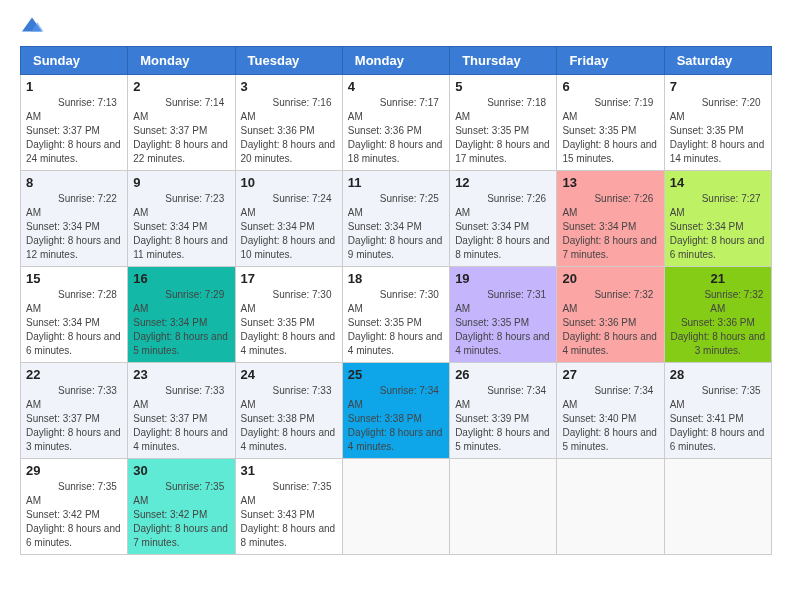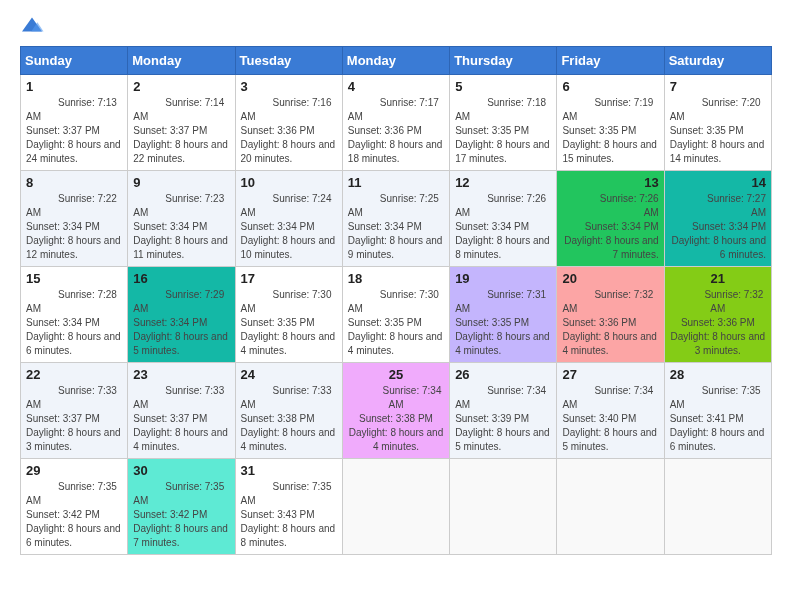--- a/index.html
+++ b/index.html
@@ -48,21 +48,21 @@
       color: #555;
     }
     .calendar {
       width: 100%;
       border-collapse: collapse;
       font-size: 11px;
     }
     .calendar th {
       background-color: #3a7bd5;
       color: #fff;
-      padding: 6px 4px;
+      padding: 6px 12px;
       text-align: left;
       font-size: 13px;
       font-weight: bold;
       border: 1px solid #2d65b5;
     }
     .calendar td {
       vertical-align: top;
       padding: 4px 5px;
       border: 1px solid #ccc;
       width: calc(100% / 7);
@@ -217,29 +217,29 @@
         </span>
       </td>
         <td style="background: rgb(240, 244, 250);">
         <span class="day-number">12</span>
         <span class="day-info">
           Sunrise: 7:26 AM<br>
           Sunset: 3:34 PM<br>
           Daylight: 8 hours and 8 minutes.
         </span>
       </td>
-        <td style="background: #22c55e; text-align: right;">
+        <td style="background: #fca5a5;">
         <span class="day-number">13</span>
         <span class="day-info">
           Sunrise: 7:26 AM<br>
           Sunset: 3:34 PM<br>
           Daylight: 8 hours and 7 minutes.
         </span>
       </td>
-        <td style="background: #14b8a6; text-align: right;">
+        <td style="background: #bef264;">
         <span class="day-number">14</span>
         <span class="day-info">
           Sunrise: 7:27 AM<br>
           Sunset: 3:34 PM<br>
           Daylight: 8 hours and 6 minutes.
         </span>
       </td>
       </tr>
       <tr>
         <td style="background: rgb(255, 255, 255);">
@@ -317,21 +317,21 @@
         </span>
       </td>
         <td style="background: rgb(240, 244, 250);">
         <span class="day-number">24</span>
         <span class="day-info">
           Sunrise: 7:33 AM<br>
           Sunset: 3:38 PM<br>
           Daylight: 8 hours and 4 minutes.
         </span>
       </td>
-        <td style="background: #f0abfc; text-align: center;">
+        <td style="background: #0ea5e9;">
         <span class="day-number">25</span>
         <span class="day-info">
           Sunrise: 7:34 AM<br>
           Sunset: 3:38 PM<br>
           Daylight: 8 hours and 4 minutes.
         </span>
       </td>
         <td style="background: rgb(240, 244, 250);">
         <span class="day-number">26</span>
         <span class="day-info">

